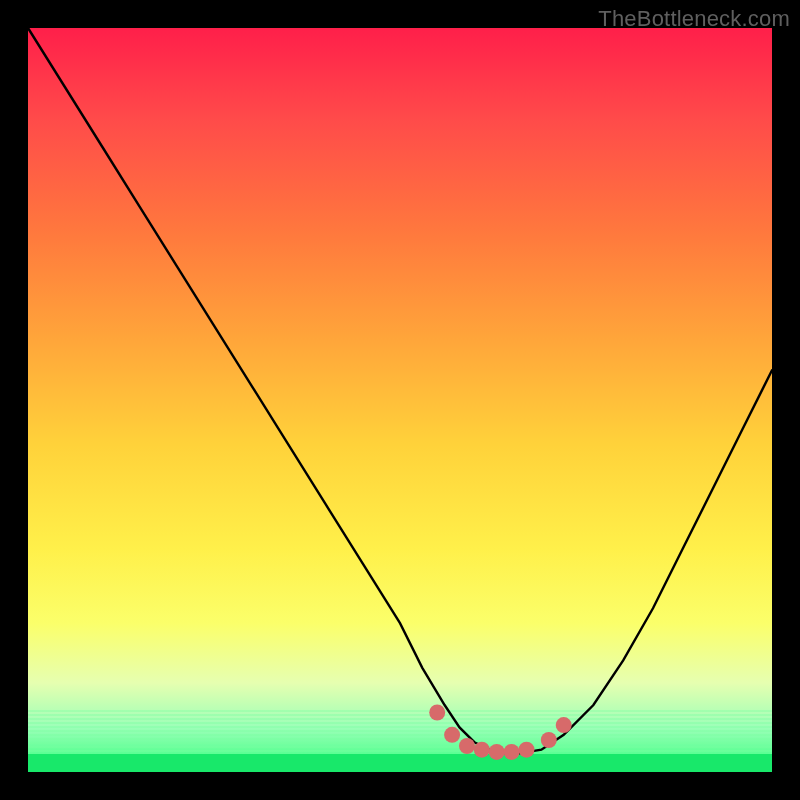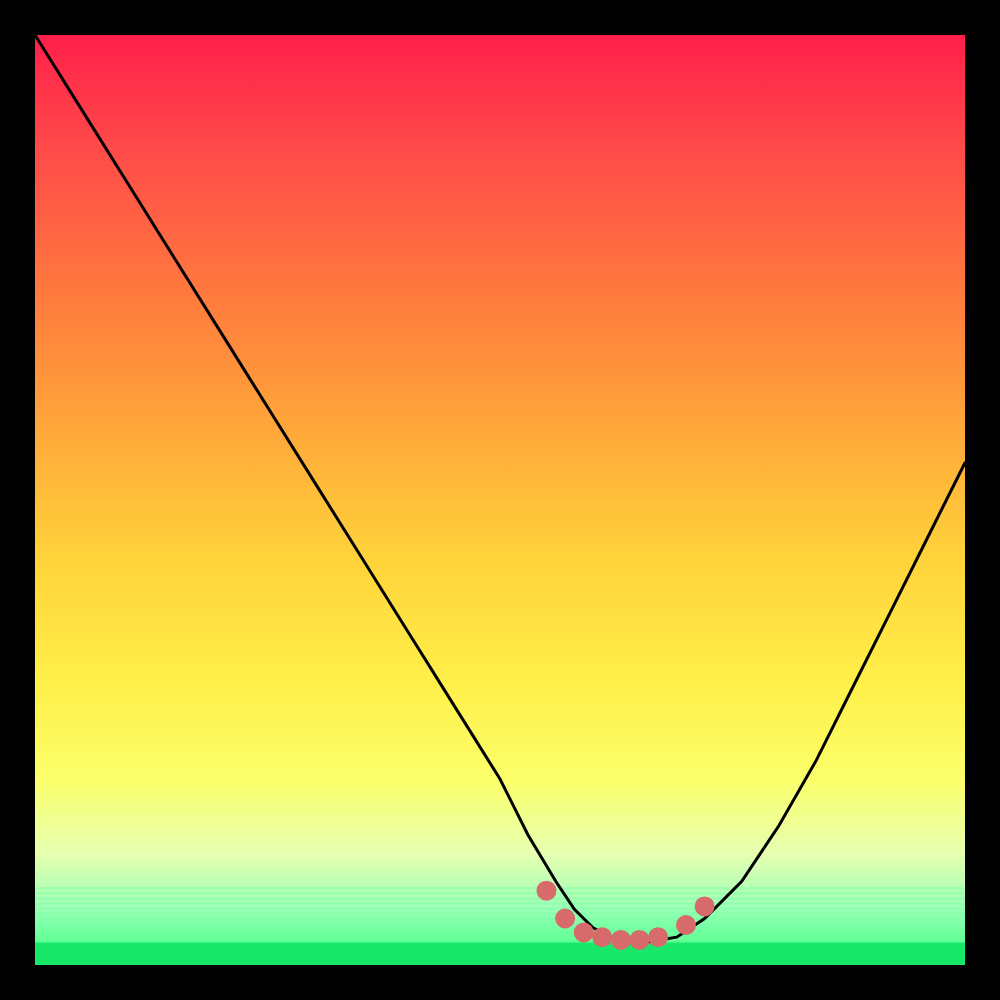--- a/index.html
+++ b/index.html
@@ -76,20 +76,21 @@
     top: 0;
     width: 744px;
     height: 744px;
     overflow: visible;
   }
 </style>
 </head>
 <body>
 
 <div class="frame">
+  <div class="watermark">TheBottleneck.com</div>
 
   <div class="plot">
     <div class="greenband"></div>
     <div class="greenband2"></div>
 
     <svg class="curve" viewBox="0 0 744 744">
       <path id="curve-path" fill="none" stroke="#000" stroke-width="2.4" stroke-linecap="round" d="M0.0 0.0 L37.2 59.5 L74.4 119.0 L111.6 178.6 L148.8 238.1 L186.0 297.6 L223.2 357.1 L260.4 416.6 L297.6 476.2 L334.8 535.7 L372.0 595.2 L394.3 639.8 L416.6 677.0 L431.5 699.4 L446.4 714.2 L461.3 721.7 L476.2 725.4 L491.0 725.4 L513.4 721.7 L535.7 706.8 L565.4 677.0 L595.2 632.4 L625.0 580.3 L654.7 520.8 L684.5 461.3 L714.2 401.8 L744.0 342.2"></path>
       <g id="markers">
           <circle cx="409.2" cy="684.5" r="8" fill="#d76a6a"></circle>
           <circle cx="424.1" cy="706.8" r="8" fill="#d76a6a"></circle>

